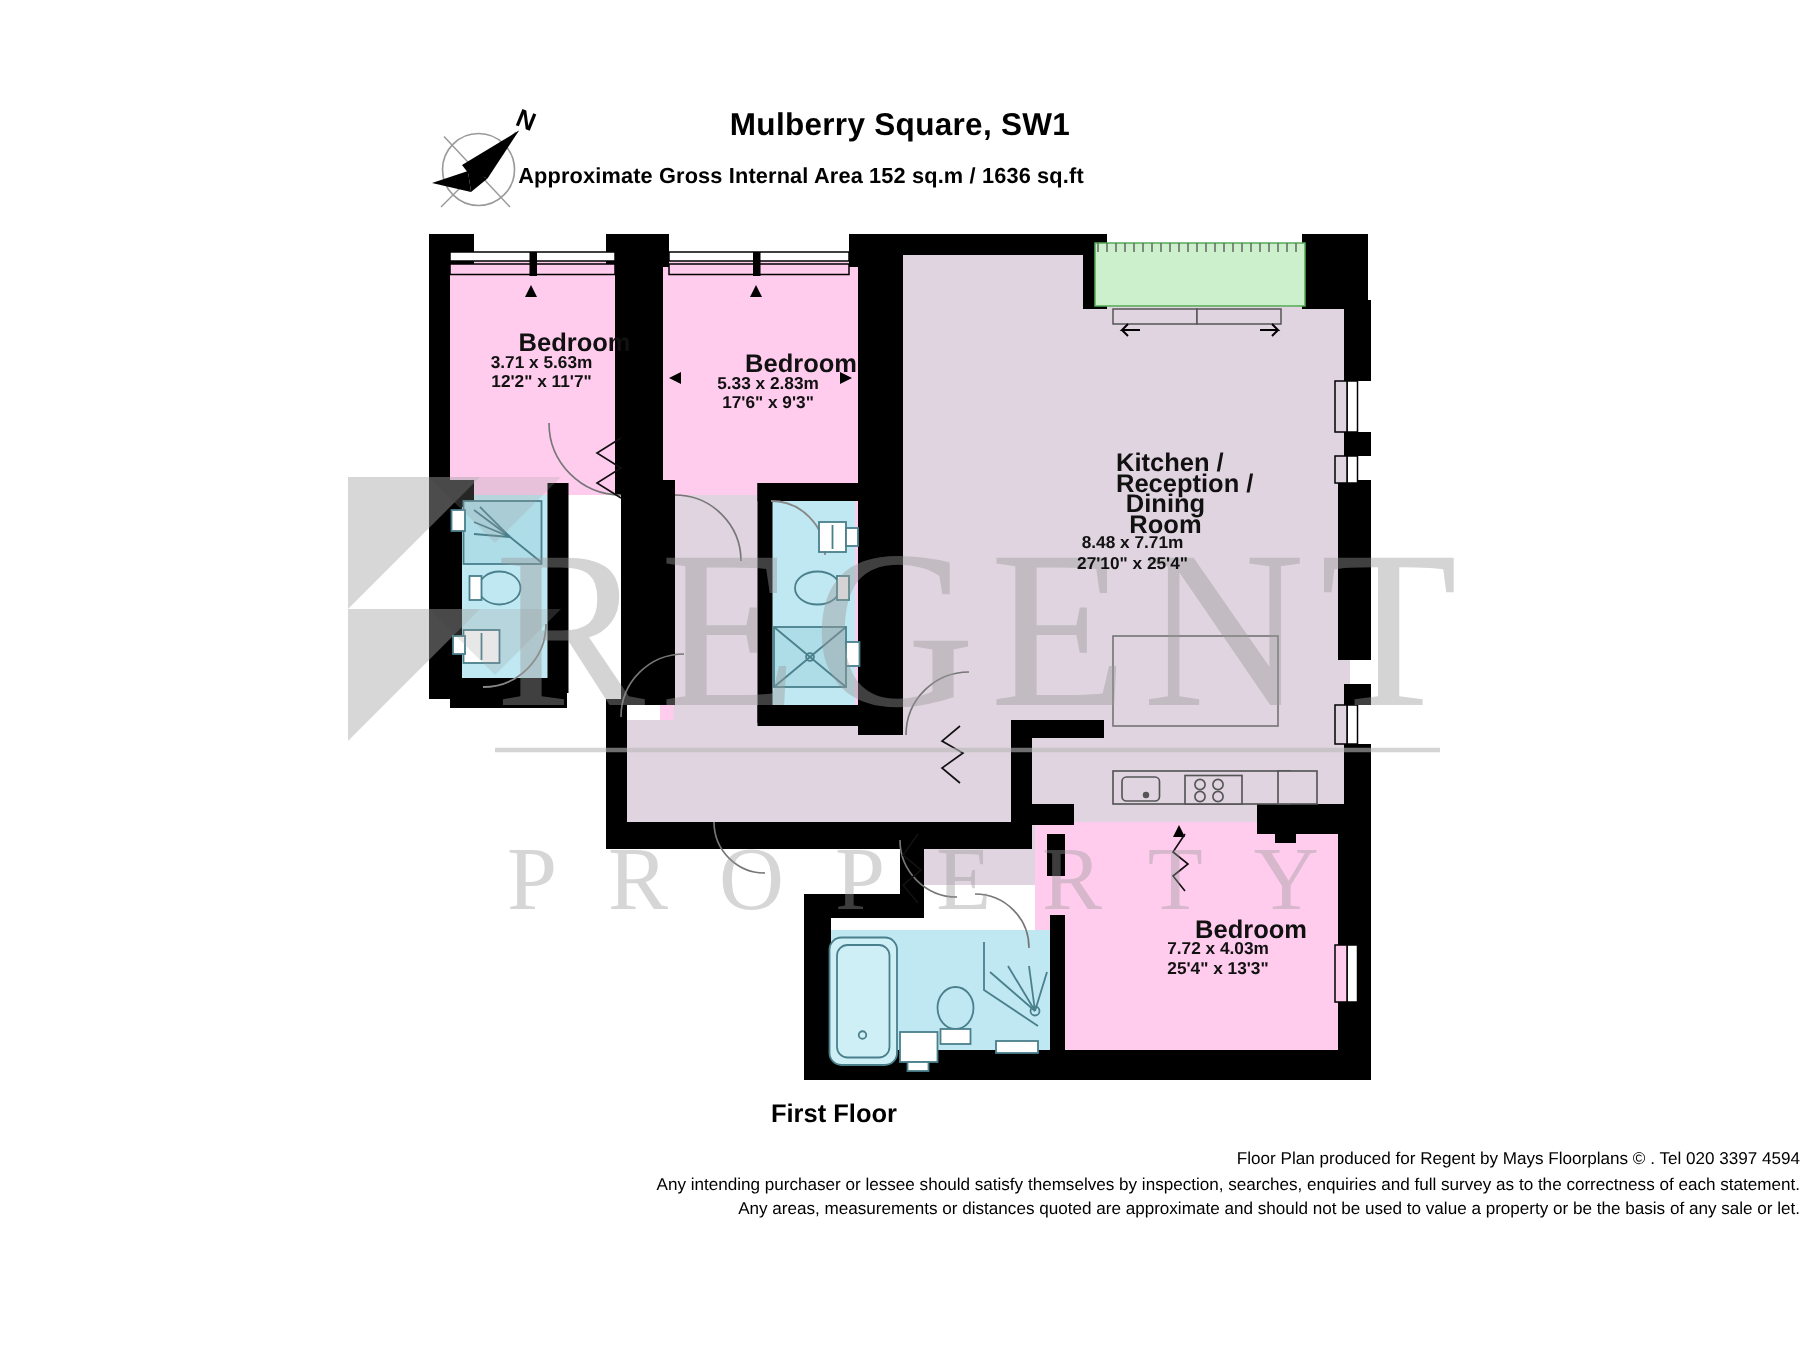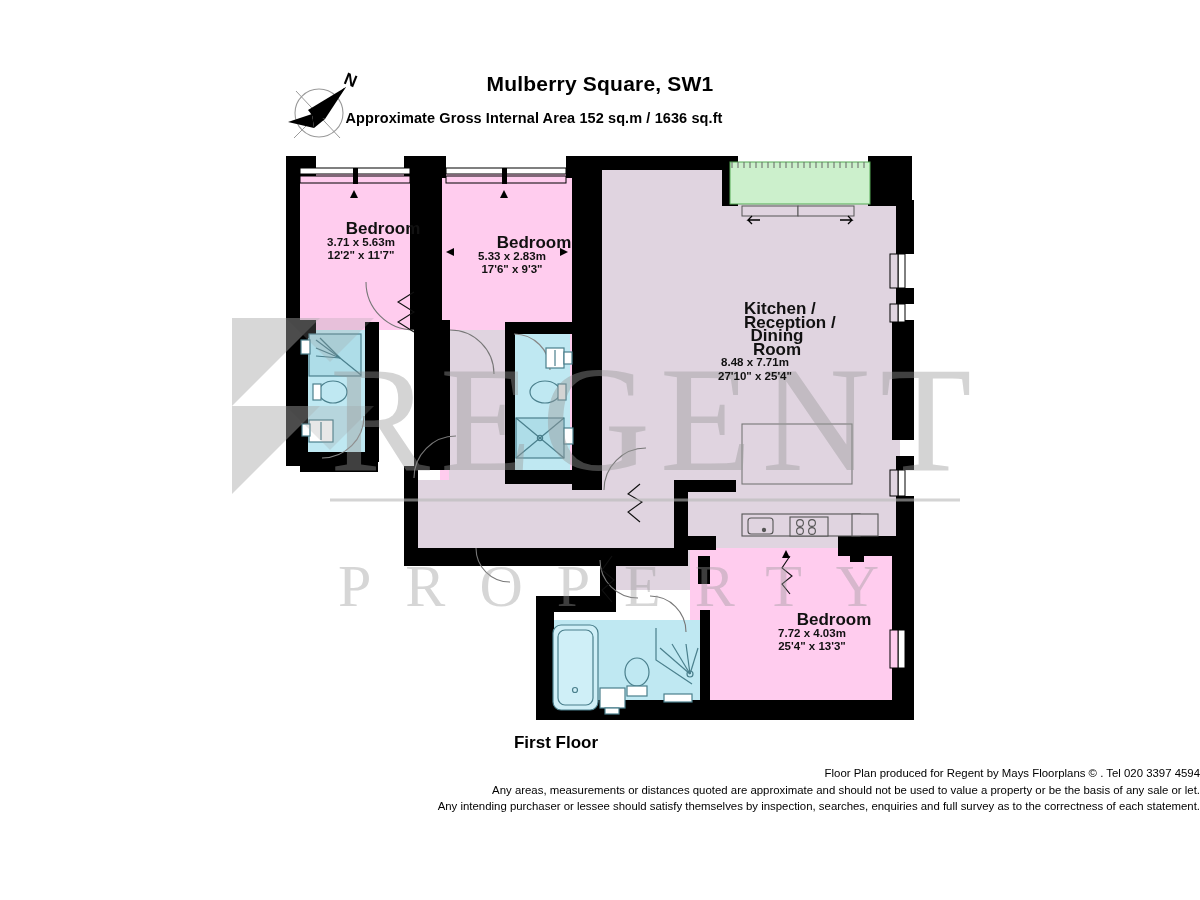--- a/index.html
+++ b/index.html
@@ -325,17 +325,17 @@
   <div class="rlabel" style="left:752px;top:613px;width:120px;">
     <div class="nm">Bedroom</div>
     <div>7.72 x 4.03m</div>
     <div>25'4" x 13'3"</div>
   </div>
 
   <div class="floorname">First Floor</div>
 
   <div class="disclaimer">
     <div>Floor Plan produced for Regent by Mays Floorplans © . Tel 020 3397 4594</div>
+    <div>Any intending purchaser or lessee should satisfy themselves by inspection, searches, enquiries and full survey as to the correctness of each statement.</div>
     <div>Any areas, measurements or distances quoted are approximate and should not be used to value a property or be the basis of any sale or let.</div>
-    <div>Any intending purchaser or lessee should satisfy themselves by inspection, searches, enquiries and full survey as to the correctness of each statement.</div>
   </div>
 
 </div>
 
 </body></html>

